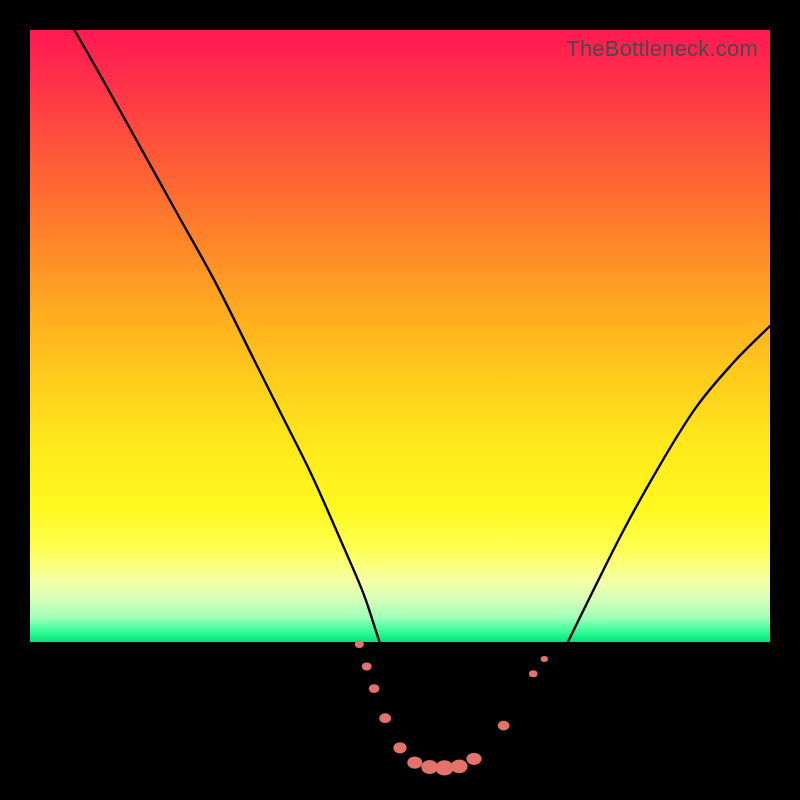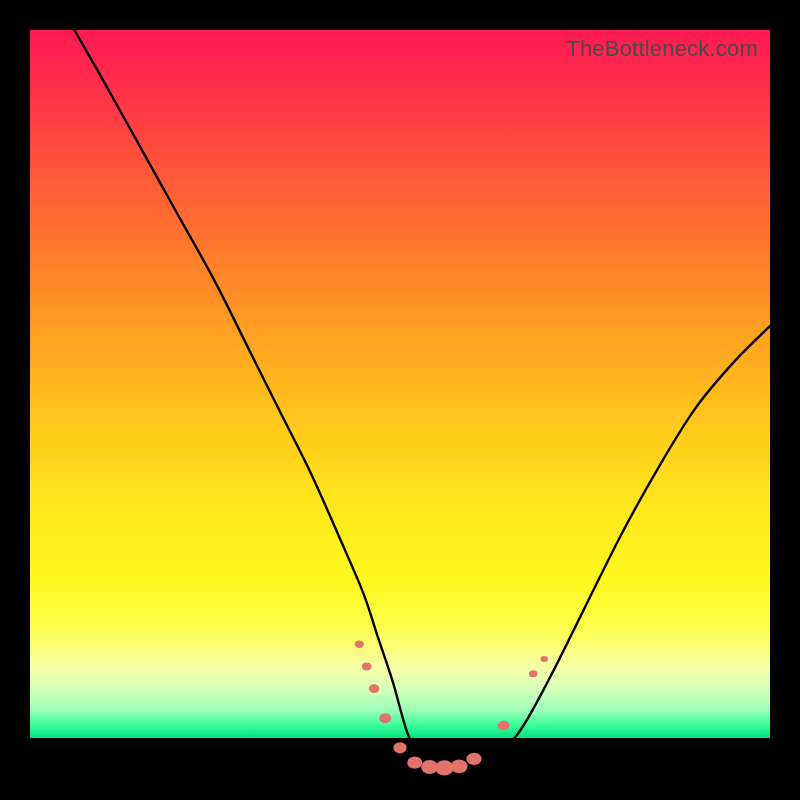--- a/index.html
+++ b/index.html
@@ -17,21 +17,21 @@
     left: 0;
     width: 800px;
     height: 800px;
     background: #000;
   }
   .plot {
     position: absolute;
     top: 30px;
     left: 30px;
     width: 740px;
-    height: 708px;
+    height: 612px;
     background: linear-gradient(to bottom,
       #ff1a52 0%,
       #ff2f4a 8%,
       #ff4a3e 16%,
       #ff6a32 26%,
       #ff8a28 36%,
       #ffab20 46%,
       #ffcf1c 58%,
       #ffe91c 68%,
       #fff91e 78%,

